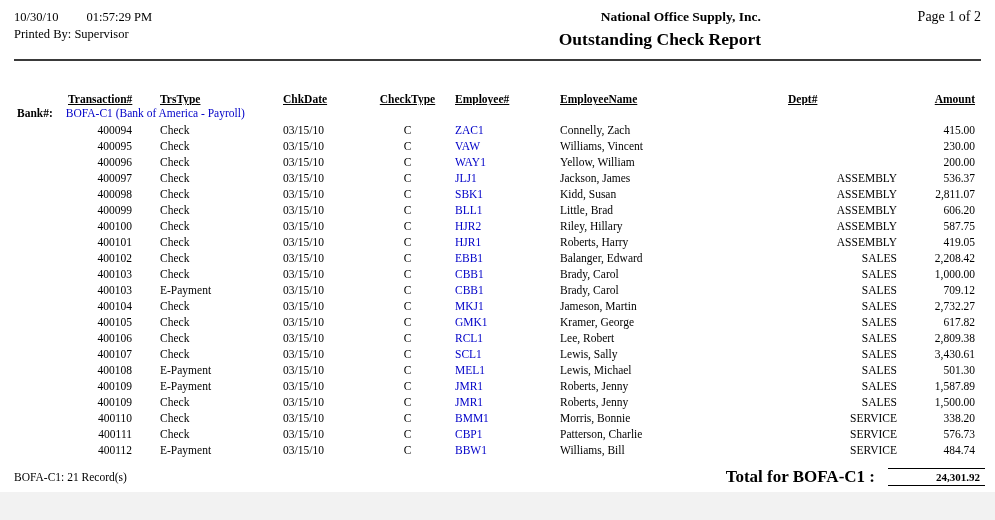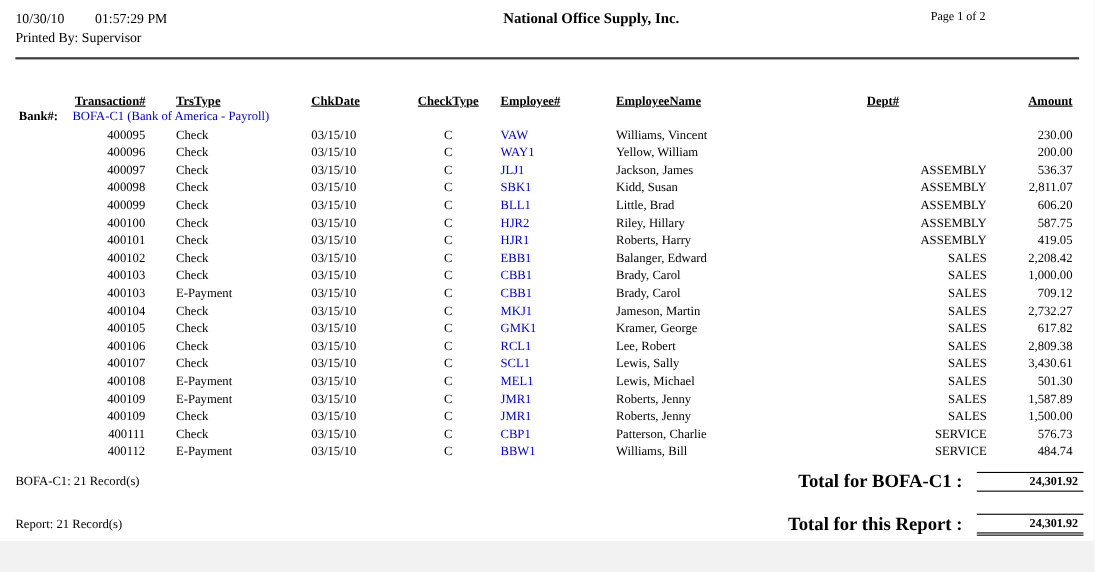--- a/index.html
+++ b/index.html
@@ -7,24 +7,24 @@
   html, body { margin: 0; padding: 0; background: #f2f2f2; }
   .page {
     width: 995px; height: 492px; background: #ffffff; color: var(--ink);
     font-family: "Liberation Serif", serif; position: relative; overflow: hidden;
     margin: 0 auto;
   }
   
   .page-header { display: flex; align-items: flex-start; padding: 9px 14px 0 14px; }
   .ph-left { width: 300px; font-size: 12.5px; line-height: 17px; }
   .ph-left .time { margin-left: 28px; }
-  .ph-center { flex: 1; text-align: center; }
+  .ph-center { flex: 1; text-align: right; }
   .company { font-weight: bold; font-size: 13.5px; }
   .report-title { font-weight: bold; font-size: 17.5px; margin-top: 4px; }
-  .ph-right { width: 220px; text-align: center; font-size: 11px; }
+  .ph-right { width: 220px; text-align: right; font-size: 14px; }
   .top-rule { border: 0; border-top: 2px solid var(--rule); margin: 9px 14px 0 14px; }
 
   
   table { width: 995px; border-collapse: collapse; table-layout: fixed; margin-top: 24px; }
   col.c1 { width: 145px; } col.c2 { width: 135px; } col.c3 { width: 90px; }
   col.c4 { width: 75px; }  col.c5 { width: 110px; } col.c6 { width: 205px; }
   col.c7 { width: 140px; } col.c8 { width: 95px; }
   th {
     font-size: 11.5px; font-weight: bold; text-decoration: underline;
     padding: 0; height: 20px; vertical-align: bottom; white-space: nowrap; overflow: hidden;
@@ -76,20 +76,21 @@
 
   <div class="page-header">
     <div class="ph-left">
       <div>
         <span>10/30/10</span><span class="time">01:57:29 PM</span>
       </div>
       <div>Printed By: Supervisor</div>
     </div>
     <div class="ph-center">
       <div class="company">National Office Supply, Inc.</div>
+      <div class="report-title">Outstanding Check Report</div>
     </div>
     <div class="ph-right">Page 1 of 2</div>
   </div>
 
   <hr class="top-rule">
 
   <table>
     <colgroup>
       <col class="c1">
         <col class="c2">
@@ -112,20 +113,30 @@
         <th class="h-amt">Amount</th>
       </tr>
     </thead>
     <tbody>
       <tr class="bank-row">
         <td colspan="8">
           <span class="bank-label">Bank#:</span><span class="bank-value">BOFA-C1 (Bank of America - Payroll)</span>
         </td>
       </tr>
 
+    <tr>
+      <td class="c-trans">400094</td>
+      <td class="c-trstype">Check</td>
+      <td class="c-date">03/15/10</td>
+      <td class="c-chktype">C</td>
+      <td class="c-emp">ZAC1</td>
+      <td class="c-name">Connelly, Zach</td>
+      <td class="c-dept"></td>
+      <td class="c-amt">415.00</td>
+    </tr>
 
     <tr>
       <td class="c-trans">400095</td>
       <td class="c-trstype">Check</td>
       <td class="c-date">03/15/10</td>
       <td class="c-chktype">C</td>
       <td class="c-emp">VAW</td>
       <td class="c-name">Williams, Vincent</td>
       <td class="c-dept"></td>
       <td class="c-amt">230.00</td>
@@ -300,20 +311,30 @@
       <td class="c-trans">400109</td>
       <td class="c-trstype">Check</td>
       <td class="c-date">03/15/10</td>
       <td class="c-chktype">C</td>
       <td class="c-emp">JMR1</td>
       <td class="c-name">Roberts, Jenny</td>
       <td class="c-dept">SALES</td>
       <td class="c-amt">1,500.00</td>
     </tr>
 
+    <tr>
+      <td class="c-trans">400110</td>
+      <td class="c-trstype">Check</td>
+      <td class="c-date">03/15/10</td>
+      <td class="c-chktype">C</td>
+      <td class="c-emp">BMM1</td>
+      <td class="c-name">Morris, Bonnie</td>
+      <td class="c-dept">SERVICE</td>
+      <td class="c-amt">338.20</td>
+    </tr>
 
     <tr>
       <td class="c-trans">400111</td>
       <td class="c-trstype">Check</td>
       <td class="c-date">03/15/10</td>
       <td class="c-chktype">C</td>
       <td class="c-emp">CBP1</td>
       <td class="c-name">Patterson, Charlie</td>
       <td class="c-dept">SERVICE</td>
       <td class="c-amt">576.73</td>

